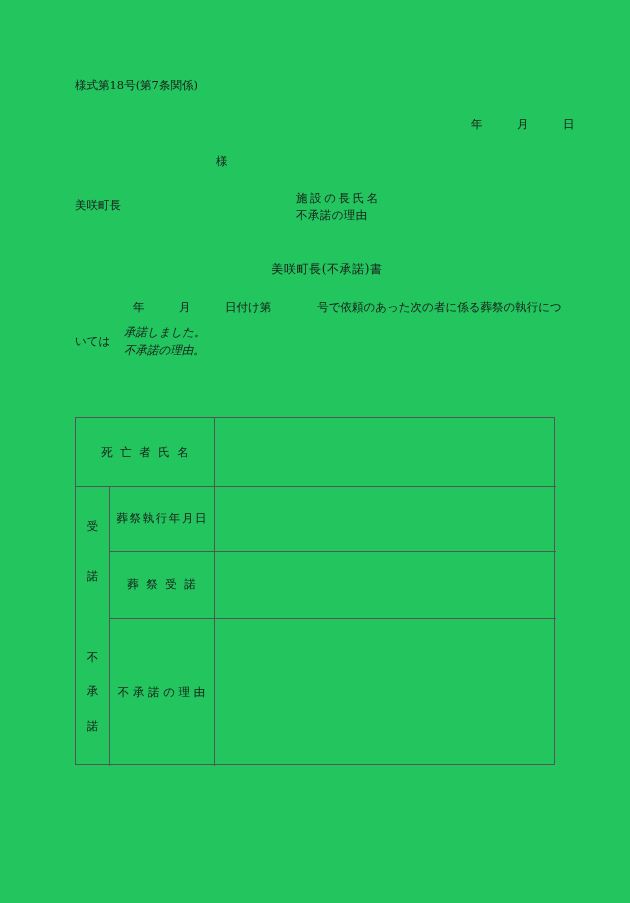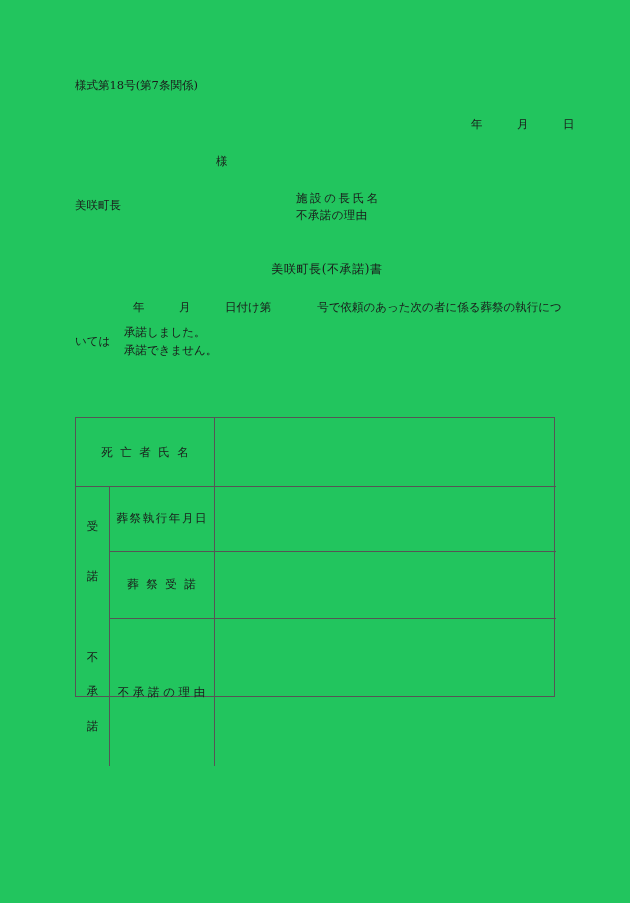--- a/index.html
+++ b/index.html
@@ -80,28 +80,28 @@
     left: 75px; top: 334px;
     font-size: 11.5px;
     white-space: nowrap;
   }
   .body-options {
     position: absolute;
     left: 124px; top: 324px;
     font-size: 11.5px;
     line-height: 17.5px;
   }
-  .body-options div { white-space: nowrap; }
+  .body-options div { white-space: nowrap; font-style: italic; }
 
   
   .form-table {
     position: absolute;
     left: 75px; top: 417px;
     width: 480px;
-    height: 280px;
+    height: 348px;
     box-sizing: border-box;
     border: 1px solid #555;
   }
   .cell {
     position: absolute;
     box-sizing: border-box;
     font-size: 11.5px;
   }
   
   .vrule-a {
@@ -190,21 +190,21 @@
   </div>
 
   <div class="doc-title">
     <span class="inner">美咲町長(不承諾)書</span>
   </div>
 
   <div class="body-line1">年　　　月　　　日付け第　　　　号で依頼のあった次の者に係る葬祭の執行につ</div>
   <div class="body-line2-prefix">いては</div>
   <div class="body-options">
     <div>承諾しました。</div>
-    <div>承諾できません。</div>
+    <div>不承諾の理由。</div>
   </div>
 
   <div class="form-table">
 
     <div class="vrule-a"></div>
     <div class="vrule-b"></div>
     <div class="hrule hrule-1"></div>
     <div class="hrule hrule-2"></div>
     <div class="hrule hrule-3"></div>
 

